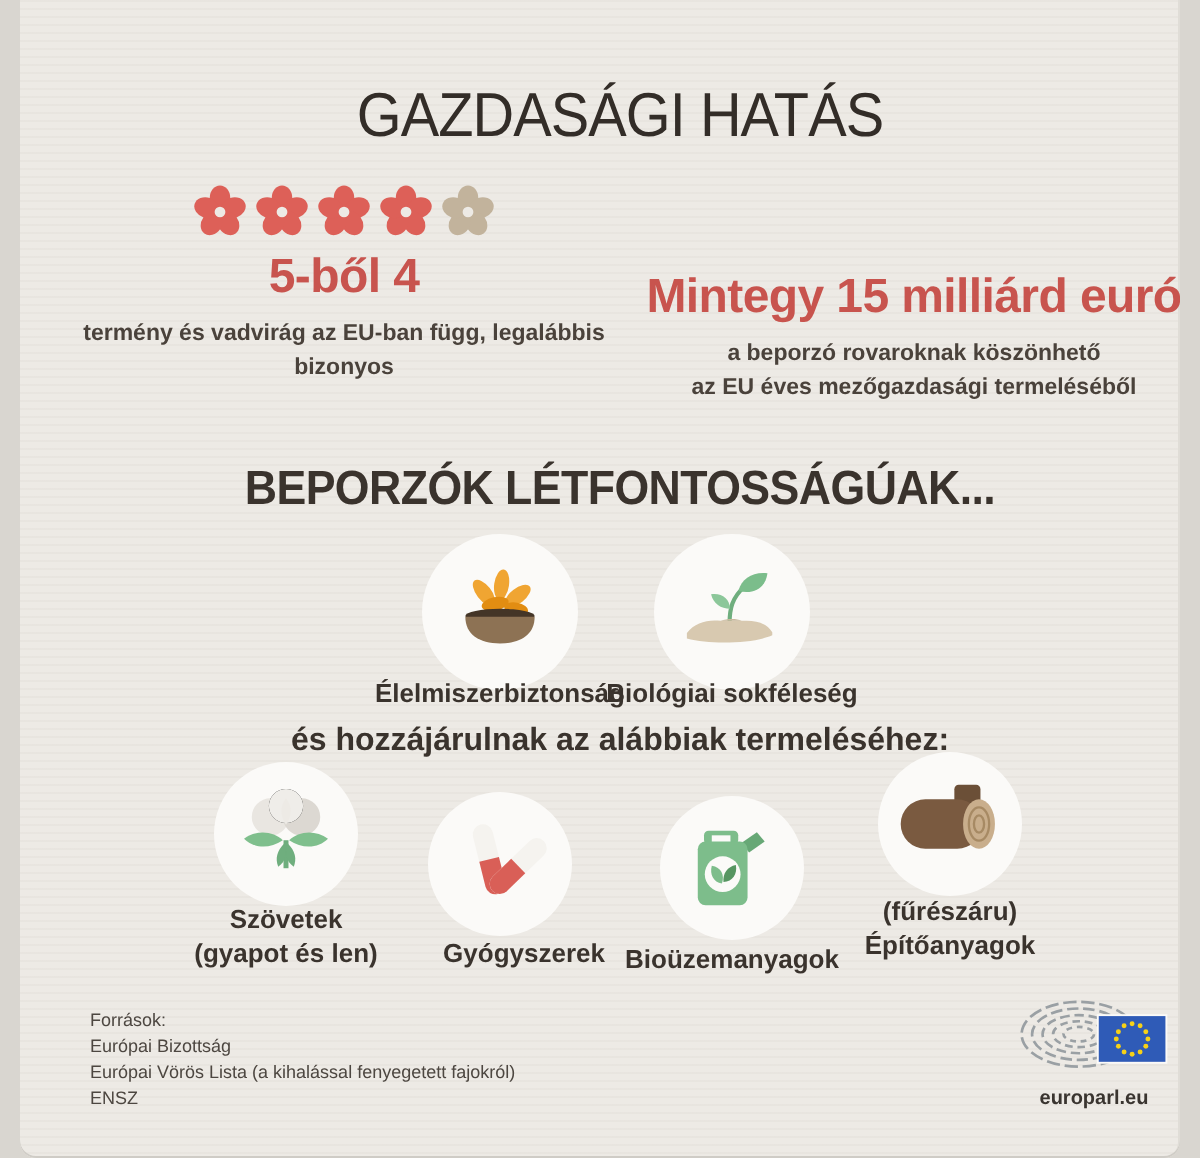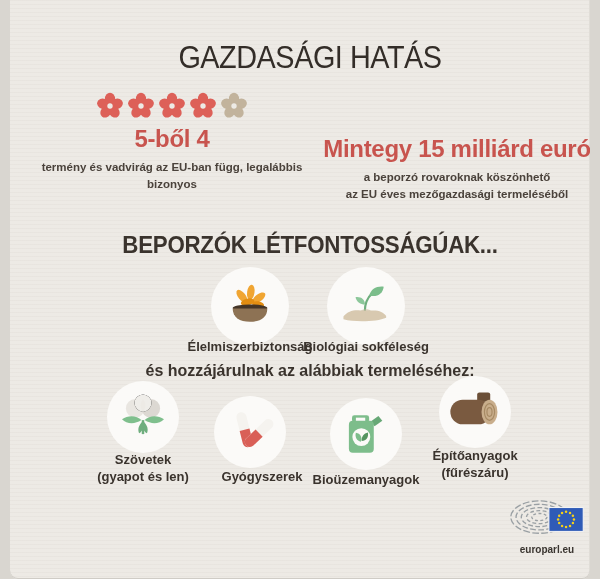--- a/index.html
+++ b/index.html
@@ -242,24 +242,30 @@
   <div class="abs circle small product-4-circle">
     <svg width="58" height="50" viewBox="0 0 80 66">
       <path d="M46 6 h12 a3 3 0 0 1 3 3 v10 h-18 v-10 a3 3 0 0 1 3 -3 Z" fill="#6b4f37"></path>
       <rect x="6" y="16" width="56" height="34" rx="17" fill="#7a5a40"></rect>
       <ellipse cx="60" cy="33" rx="11" ry="17" fill="#c9ae8c"></ellipse>
       <ellipse cx="60" cy="33" rx="7" ry="11.5" fill="none" stroke="#a78a64" stroke-width="1.6"></ellipse>
       <ellipse cx="60" cy="33" rx="3.5" ry="6" fill="none" stroke="#a78a64" stroke-width="1.6"></ellipse>
     </svg>
   </div>
   <div class="abs ctr icon-label product-4-label">
+    <div>(fűrészáru)</div>
     <div>Építőanyagok</div>
-    <div>(fűrészáru)</div>
-  </div>
-
+  </div>
+
+  <div class="abs sources">
+    <div>Források:</div>
+    <div>Európai Bizottság</div>
+    <div>Európai Vörös Lista (a kihalással fenyegetett fajokról)</div>
+    <div>ENSZ</div>
+  </div>
 
   <div class="abs ep-logo">
     <svg width="80" height="50" viewBox="0 0 84 52">
       <g fill="none" stroke="#9aa0a4" stroke-width="1.4">
         <ellipse cx="34" cy="24" rx="30" ry="17" stroke-dasharray="7 2.5"></ellipse>
         <ellipse cx="34" cy="24" rx="24.5" ry="13.5" stroke-dasharray="6 2.5"></ellipse>
         <ellipse cx="34" cy="24" rx="19" ry="10" stroke-dasharray="5 2.5"></ellipse>
         <ellipse cx="34" cy="24" rx="13.5" ry="6.8" stroke-dasharray="4 2.5"></ellipse>
         <ellipse cx="34" cy="24" rx="8" ry="3.8" stroke-dasharray="3 2.5"></ellipse>
       </g>

